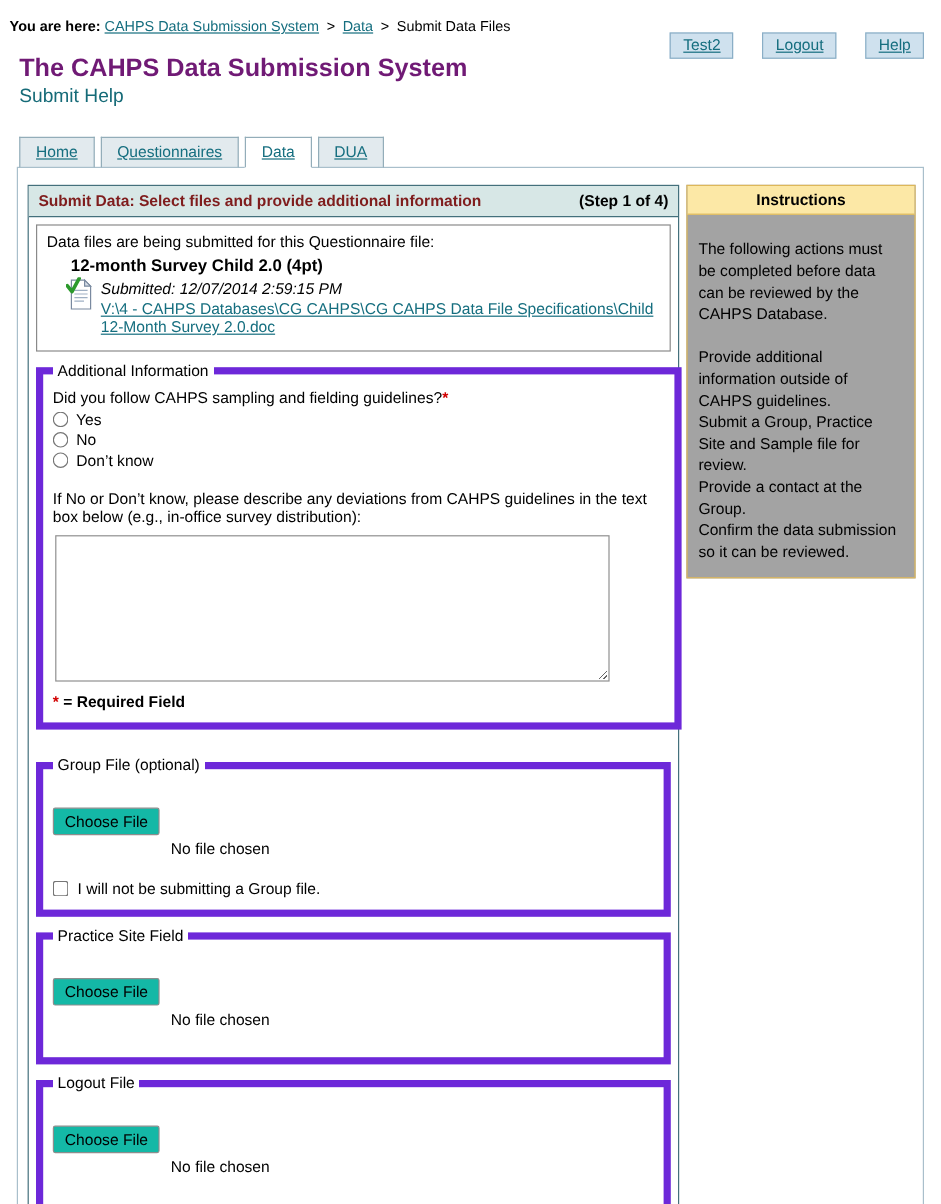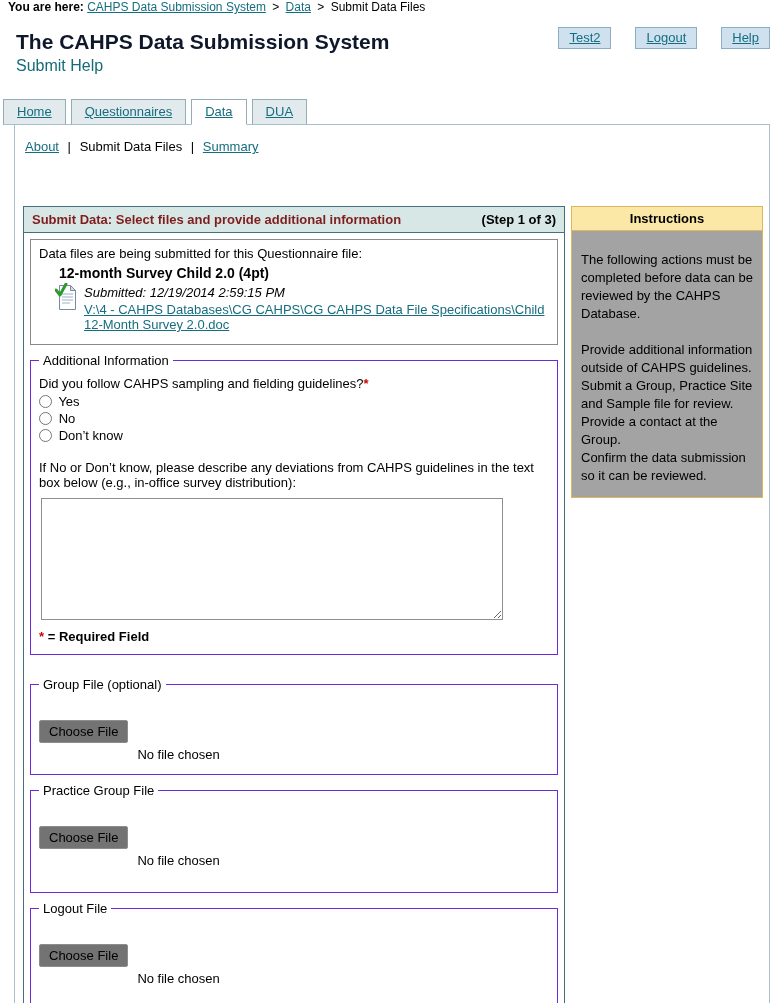--- a/index.html
+++ b/index.html
@@ -5,39 +5,39 @@
   * { box-sizing: border-box; }
   html,body { margin:0; padding:0; background:#fff; }
   body {
     width:784px; min-height:1003px;
     font-family:"Liberation Sans", sans-serif;
     font-size:13px; color:#000; position:relative;
   }
   .lnk { color:#156e7f; text-decoration:underline; cursor:pointer; }
 
   
-  .breadcrumb { padding:0 0 0 8px; font-size:12px; }
+  .breadcrumb { padding:15px 0 0 8px; font-size:12px; }
   .breadcrumb b { font-weight:bold; }
   .breadcrumb .sep { margin:0 3px; }
 
   
   .header-buttons { position:absolute; top:27px; right:14px; display:flex; gap:24px; }
   .hbtn {
     background:#cfe1ee; border:1px solid #8aaec6; padding:2px 10px 3px;
     font-size:13px;
   }
   .hbtn span { color:#156e7f; text-decoration:underline; cursor:pointer; }
 
   
   .titleblock { margin:16px 0 0 16px; }
-  .page-title { font-size:21px; font-weight:bold; color:#0f172a; margin:0; }
+  .page-title { font-size:21px; font-weight:bold; color:#701a75; margin:0; }
   .page-subtitle { font-size:16px; font-weight:normal; color:#166b78; margin:3px 0 0 0; }
 
   
-  .tabs { display:flex; gap:5px; margin:24px 0 -1px 3px; position:relative; z-index:2; }
+  .tabs { display:flex; gap:5px; margin:24px 0 -1px 16px; position:relative; z-index:2; }
   .tab {
     border:1px solid #93adb9; border-bottom:1px solid #a9bfcb;
     background:#e2eaee; padding:4px 13px 5px; cursor:pointer;
   }
   .tab span { color:#156e7f; text-decoration:underline; }
   .tab.active { background:#fff; border-bottom:1px solid #fff; }
 
   
   .container {
     margin:0 14px 4px; border:1px solid #a9bfcb; background:#fff;
@@ -59,39 +59,39 @@
   .panel-body { padding:6px; }
 
   .qbox { border:1px solid #8a8a8a; padding:6px 8px 12px; }
   .qbox .intro { margin:0 0 4px 0; }
   .qname { font-weight:bold; font-size:14px; margin:0 0 2px 20px; }
   .subrow { display:flex; gap:6px; margin-left:16px; }
   .subcol { padding-top:2px; }
   .submitted { font-style:italic; margin:0 0 2px 0; }
   .file-link { display:inline-block; max-width:470px; }
 
-  fieldset { border:1px solid #6d28d9; margin:8px 0 0; padding:4px 8px 12px; }
+  fieldset { border:6px solid #6d28d9; margin:8px 0 0; padding:4px 8px 12px; }
   legend { padding:0 4px; }
   .fs-addl { margin-top:8px; padding-bottom:10px; }
   .question { margin:4px 0 2px 0; }
   .req { color:#d10000; font-weight:bold; }
   .radio-row { display:block; line-height:17px; cursor:pointer; }
   .radio-row input { margin:0 3px 0 0; vertical-align:-2px; }
   .prompt { margin:16px 0 8px 0; width:510px; }
   textarea.dev {
     width:462px; height:122px; margin-left:2px; resize:both;
     border:1px solid #8f8f8f; font-family:"Liberation Sans", sans-serif; font-size:13px;
   }
   .req-note { margin-top:6px; font-weight:bold; }
 
   .fs-group { margin-top:22px; padding-bottom:10px; }
   .file-row { margin:4px 0 2px 0; display:flex; align-items:center; }
   .choose-btn {
     font-family:"Liberation Sans", sans-serif; font-size:13px;
-    background:#737373; border:1px solid #8d8d8d; border-radius:2px;
+    background:#14b8a6; border:1px solid #8d8d8d; border-radius:2px;
     padding:3px 9px; cursor:pointer;
   }
   .no-file { margin-left:9px;margin-top:47px; }
   .chk-row { display:block; margin-top:18px; cursor:pointer; }
   .chk-row input { margin:0 4px 0 0; vertical-align:-2px; }
   .fs-plain { padding-bottom:22px; }
 
   .panel-footer {
     margin-top:26px; background:#d7e7e6; border-top:1px solid #44707c;
     text-align:center; padding:7px 0;
@@ -139,55 +139,48 @@
 
 <div class="tabs">
   <div class="tab"><span>Home</span></div>
   <div class="tab"><span>Questionnaires</span></div>
   <div class="tab active"><span>Data</span></div>
   <div class="tab"><span>DUA</span></div>
 </div>
 
 <div class="container">
 
-  <div class="subnav">
-    <span class="lnk">About</span>
-    <span class="sep">|</span>
-    <span>Submit Data Files</span>
-    <span class="sep">|</span>
-    <span class="lnk">Summary</span>
-  </div>
 
   <div class="columns">
 
     <div class="panel">
       <div class="panel-header">
         <span class="panel-title">Submit Data: Select files and provide additional information</span>
-        <span class="panel-step">(Step 1 of 3)</span>
+        <span class="panel-step">(Step 1 of 4)</span>
       </div>
 
       <div class="panel-body">
 
         <div class="qbox">
           <p class="intro">Data files are being submitted for this Questionnaire file:</p>
           <p class="qname">12-month Survey Child 2.0 (4pt)</p>
           <div class="subrow">
             <span class="doc-icon">
               <svg width="23" height="29" viewBox="0 0 23 29">
                 <path d="M4.5 2.5 h11 l5 5 v19 h-16 z" fill="#ffffff" stroke="#7a8aa0"></path>
                 <path d="M15.5 2.5 l5 5 h-5 z" fill="#d7dee8" stroke="#7a8aa0"></path>
                 <line x1="7" y1="11" x2="18" y2="11" stroke="#9fb0c4"></line>
                 <line x1="7" y1="14" x2="18" y2="14" stroke="#9fb0c4"></line>
                 <line x1="7" y1="17" x2="18" y2="17" stroke="#9fb0c4"></line>
                 <line x1="7" y1="20" x2="15" y2="20" stroke="#9fb0c4"></line>
                 <path d="M1 7 l4 5 6 -11" fill="none" stroke="#2c9a2c" stroke-width="3" stroke-linecap="round" stroke-linejoin="round"></path>
               </svg>
             </span>
             <div class="subcol">
-              <p class="submitted">Submitted: 12/19/2014 2:59:15 PM</p>
+              <p class="submitted">Submitted: 12/07/2014 2:59:15 PM</p>
               <span class="lnk file-link">V:\4 - CAHPS Databases\CG CAHPS\CG CAHPS Data File Specifications\Child 12-Month Survey 2.0.doc</span>
             </div>
           </div>
         </div>
 
         <fieldset class="fs-addl">
           <legend>Additional Information</legend>
           <p class="question"><span>Did you follow CAHPS sampling and fielding guidelines?</span><span class="req">*</span></p>
 
           <label class="radio-row">
@@ -208,24 +201,28 @@
 
           <div class="req-note"><span class="req">*</span> <span>= Required Field</span></div>
         </fieldset>
 
         <fieldset class="fs-group">
           <legend>Group File (optional)</legend>
           <div class="file-row">
             <button class="choose-btn">Choose File</button>
             <span class="no-file">No file chosen</span>
           </div>
+          <label class="chk-row">
+            <input type="checkbox" style="">
+            <span>I will not be submitting a Group file.</span>
+          </label>
         </fieldset>
 
         <fieldset class="fs-plain">
-          <legend>Practice Group File</legend>
+          <legend>Practice Site Field</legend>
           <div class="file-row">
             <button class="choose-btn">Choose File</button>
             <span class="no-file">No file chosen</span>
           </div>
         </fieldset>
 
         <fieldset class="fs-plain">
           <legend>Logout File</legend>
           <div class="file-row">
             <button class="choose-btn">Choose File</button>

